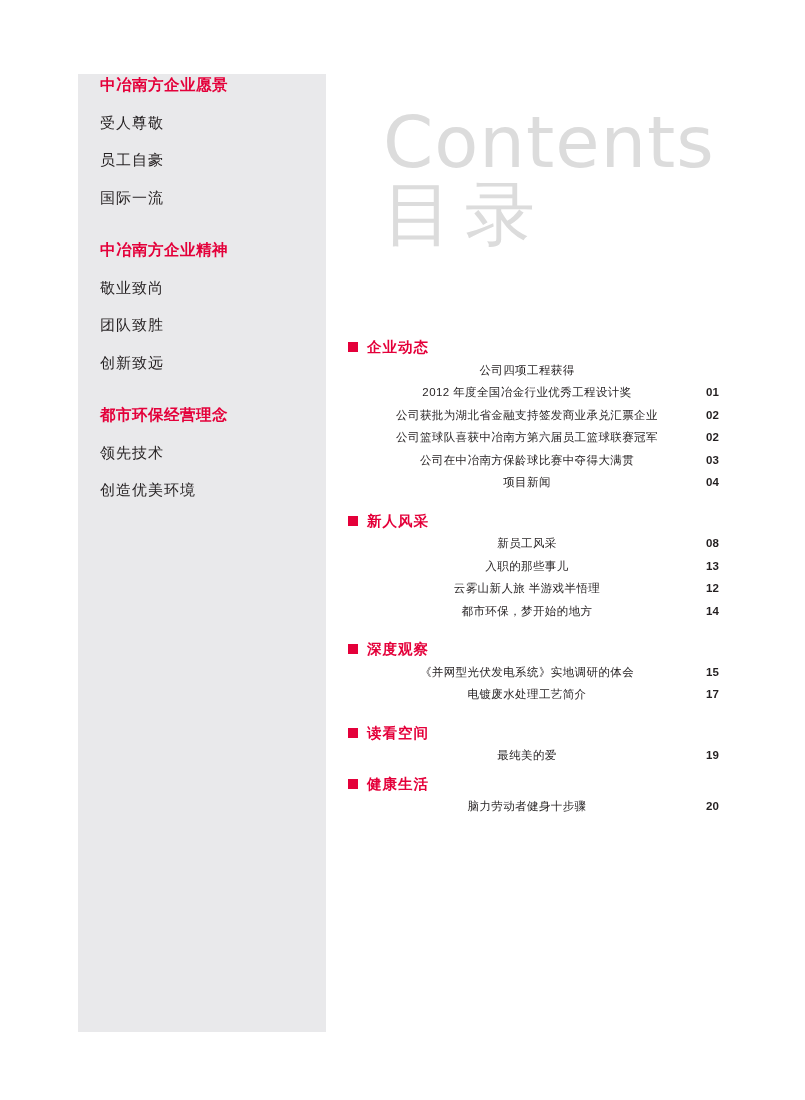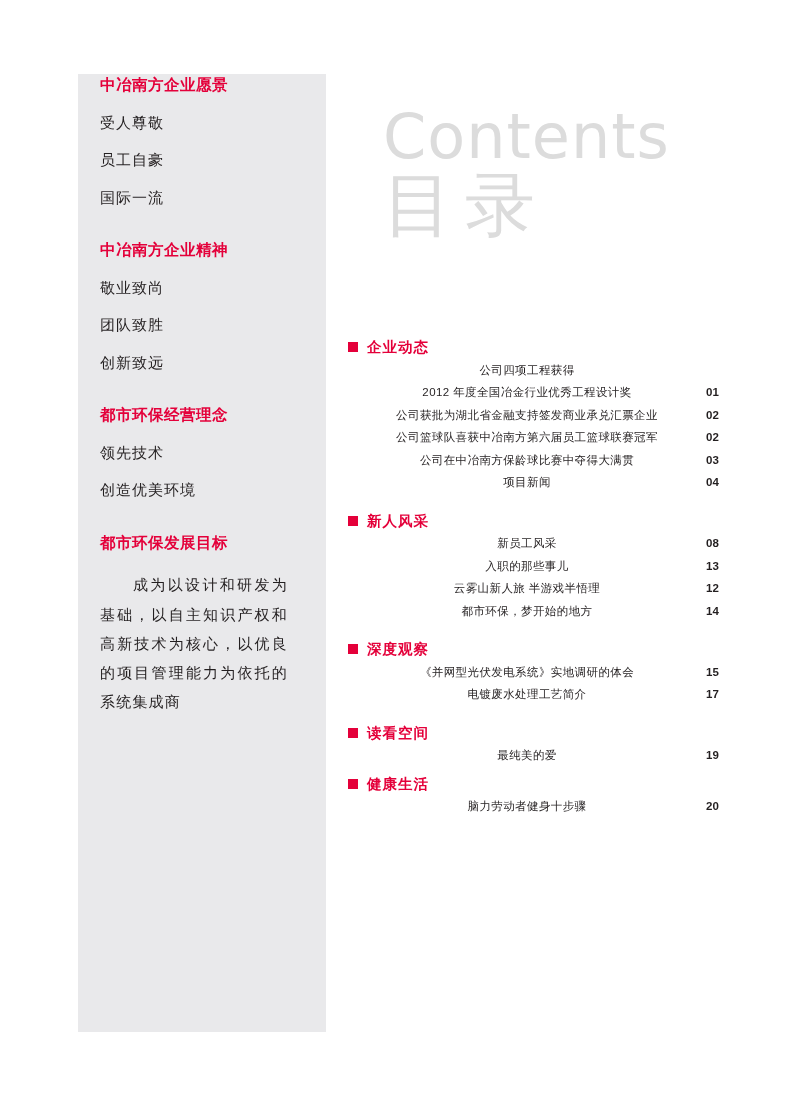--- a/index.html
+++ b/index.html
@@ -62,21 +62,21 @@
 
   .contents-head {
     position: absolute;
     left: 383px;
     top: 108px;
     width: 360px;
     pointer-events: none;
   }
   .contents-en {
     font-family: "DejaVu Sans", sans-serif;
-    font-size: 62px;
+    font-size: 72px;
     color: #dcdcdc;
     letter-spacing: 1px;
     line-height: 0.95;
     font-weight: 400;
   }
   .contents-cn {
     font-size: 70px;
     color: #dcdcdc;
     letter-spacing: 12px;
     line-height: 1.05;
@@ -157,24 +157,20 @@
     <div class="blk-line">团队致胜</div>
     <div class="blk-line">创新致远</div>
   </div>
 
   <div class="blk">
     <div class="blk-title">都市环保经营理念</div>
     <div class="blk-line">领先技术</div>
     <div class="blk-line">创造优美环境</div>
   </div>
 
-  <div class="blk">
-    <div class="blk-title">都市环保发展目标</div>
-    <div class="goal-text">成为以设计和研发为基础，以自主知识产权和高新技术为核心，以优良的项目管理能力为依托的系统集成商</div>
-  </div>
 
 </div>
 
 <div class="contents-head">
   <div class="contents-en">Contents</div>
   <div class="contents-cn">目录</div>
 </div>
 
 <div class="toc">
 

